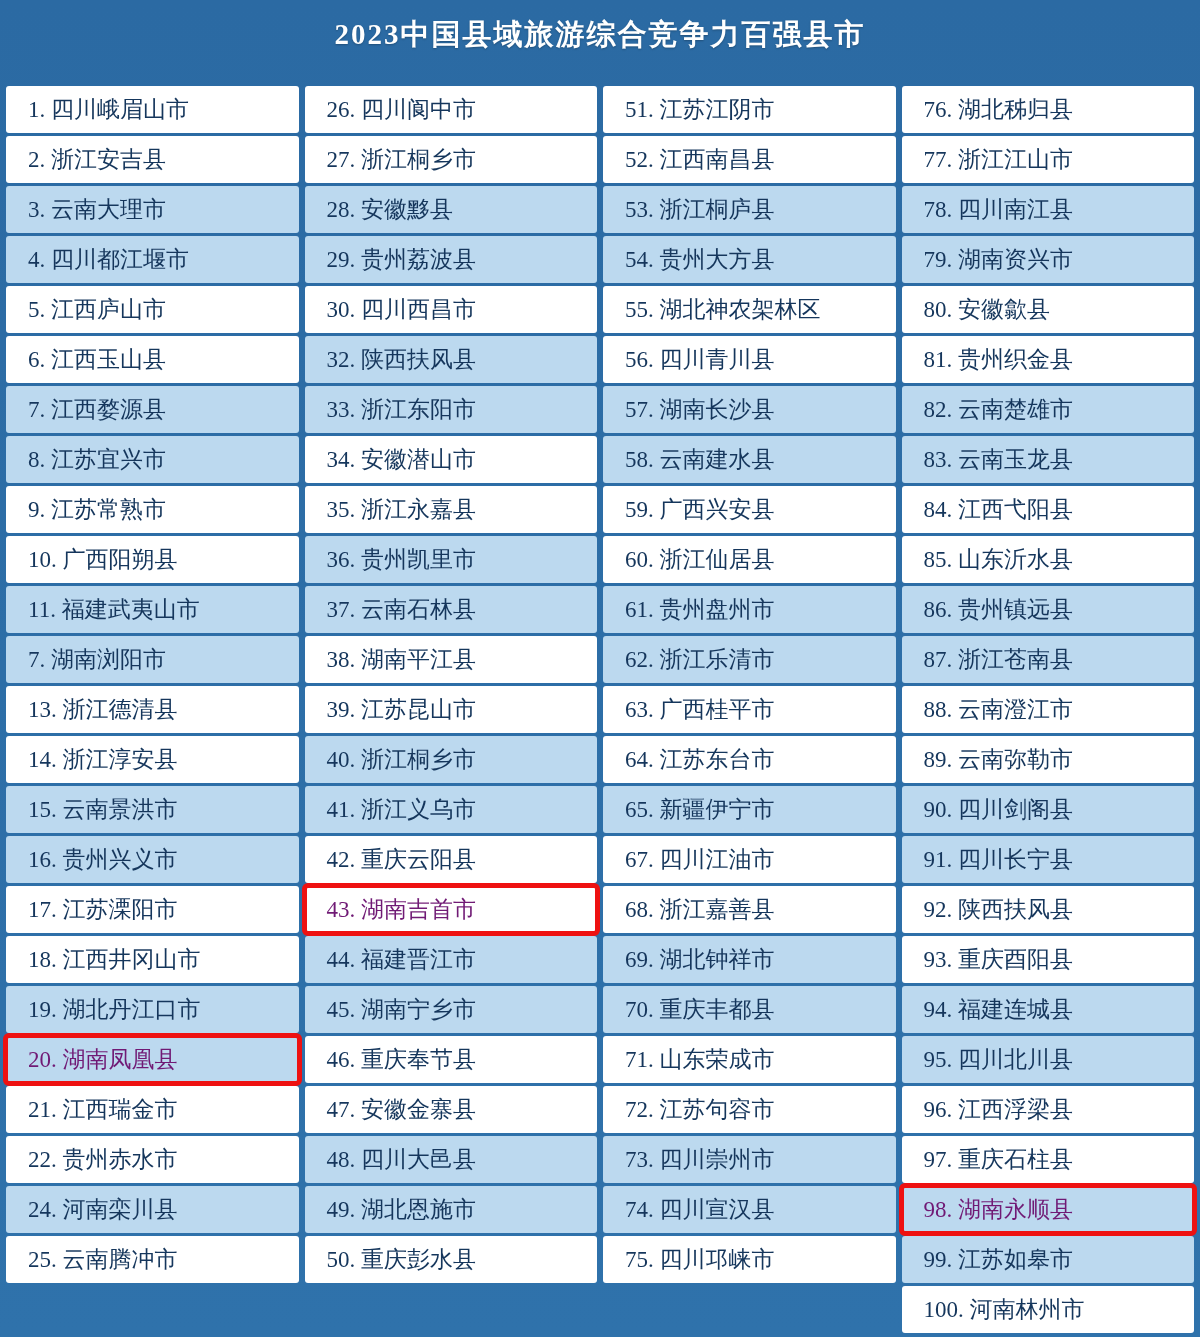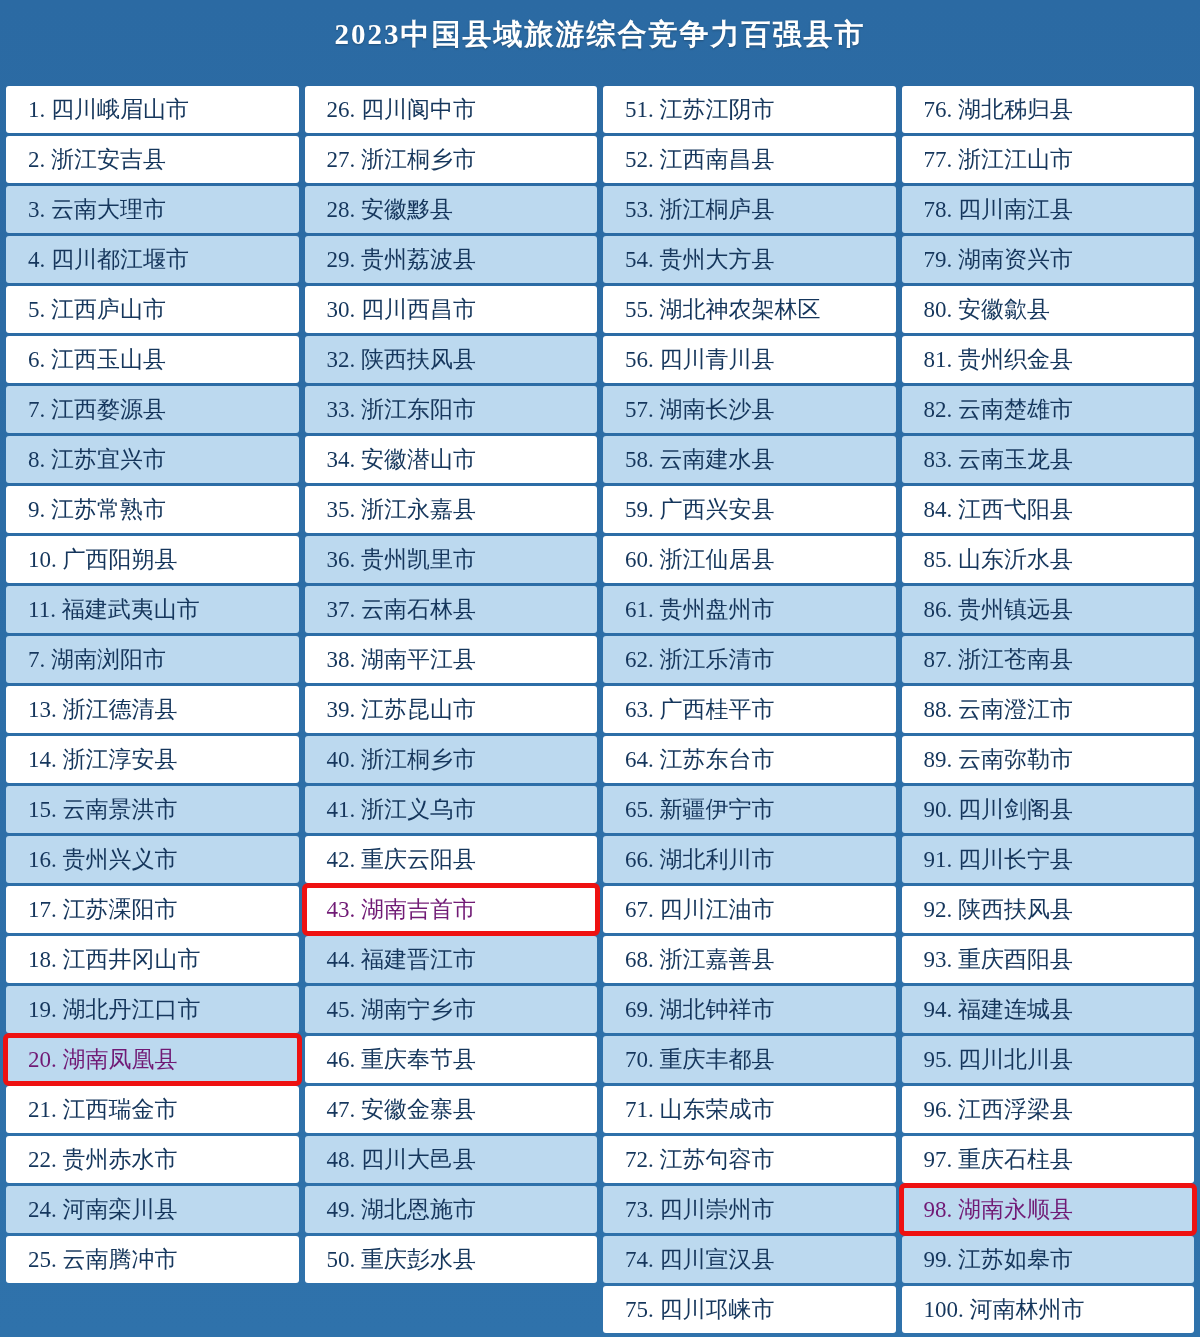--- a/index.html
+++ b/index.html
@@ -150,21 +150,20 @@
         <div class="cell"><span class="num">56.</span> <span class="txt">四川青川县</span></div>
         <div class="cell alt"><span class="num">57.</span> <span class="txt">湖南长沙县</span></div>
         <div class="cell alt"><span class="num">58.</span> <span class="txt">云南建水县</span></div>
         <div class="cell"><span class="num">59.</span> <span class="txt">广西兴安县</span></div>
         <div class="cell"><span class="num">60.</span> <span class="txt">浙江仙居县</span></div>
         <div class="cell alt"><span class="num">61.</span> <span class="txt">贵州盘州市</span></div>
         <div class="cell alt"><span class="num">62.</span> <span class="txt">浙江乐清市</span></div>
         <div class="cell"><span class="num">63.</span> <span class="txt">广西桂平市</span></div>
         <div class="cell"><span class="num">64.</span> <span class="txt">江苏东台市</span></div>
         <div class="cell alt"><span class="num">65.</span> <span class="txt">新疆伊宁市</span></div>
-        <div class="cell alt"><span class="num">66.</span> <span class="txt">湖北利川市</span></div>
         <div class="cell"><span class="num">67.</span> <span class="txt">四川江油市</span></div>
         <div class="cell"><span class="num">68.</span> <span class="txt">浙江嘉善县</span></div>
         <div class="cell alt"><span class="num">69.</span> <span class="txt">湖北钟祥市</span></div>
         <div class="cell alt"><span class="num">70.</span> <span class="txt">重庆丰都县</span></div>
         <div class="cell"><span class="num">71.</span> <span class="txt">山东荣成市</span></div>
         <div class="cell"><span class="num">72.</span> <span class="txt">江苏句容市</span></div>
         <div class="cell alt"><span class="num">73.</span> <span class="txt">四川崇州市</span></div>
         <div class="cell alt"><span class="num">74.</span> <span class="txt">四川宣汉县</span></div>
         <div class="cell"><span class="num">75.</span> <span class="txt">四川邛崃市</span></div>
       </div>

